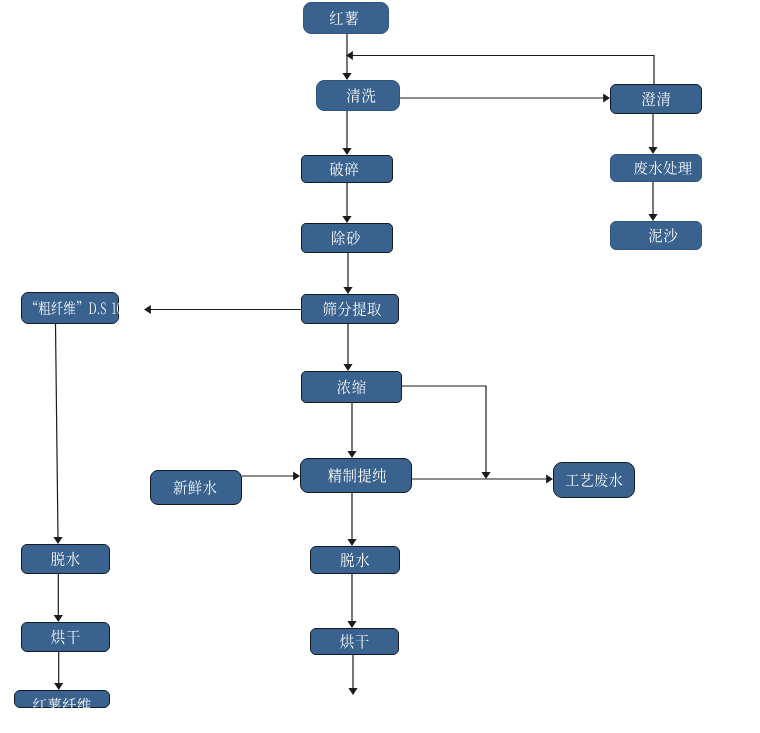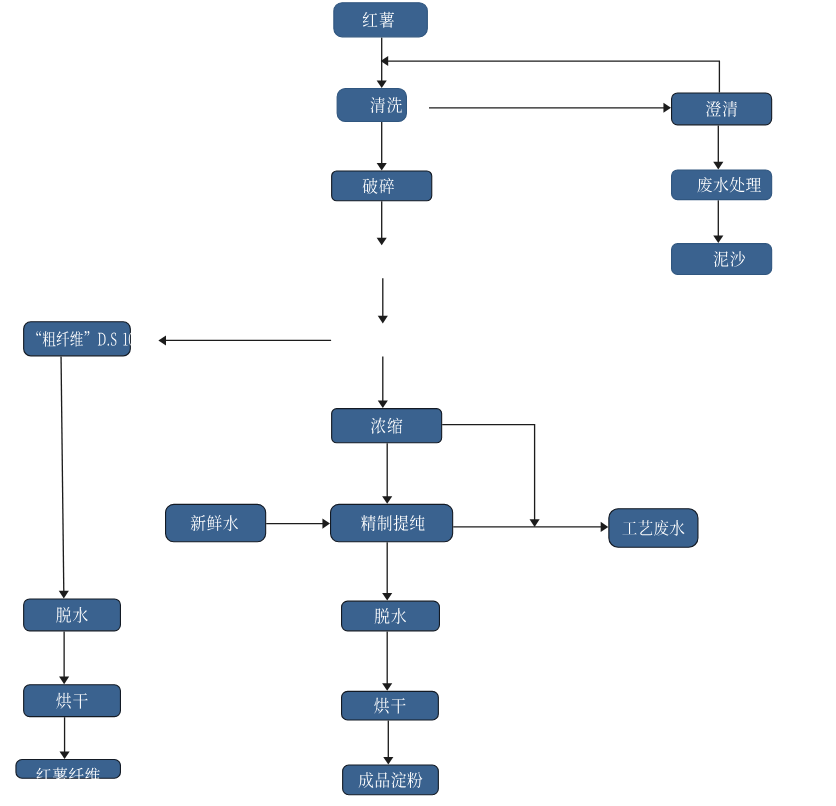--- a/index.html
+++ b/index.html
@@ -154,21 +154,21 @@
 
 <div class="node b-navy" style="left:303px;top:2px;width:86px;height:32px;border-radius:8px">
   <svg class="glyphs" width="86" height="32" viewBox="0 0 86 32" aria-hidden="true" style="left:-1.2px;top:-1.2px">
     <g transform="translate(26.2 22.1) scale(1 1.1)" fill="#FFFFFF">
           <use href="#g0" x="0"></use>
           <use href="#g1" x="15.2"></use>
         </g>
   </svg>
   <span class="txt">红薯</span>
 </div>
-<div class="node b-navy" style="left:306px;top:80px;width:64px;height:31px;border-radius:8px">
+<div class="node b-navy" style="left:316px;top:80px;width:84px;height:31px;border-radius:8px">
   <svg class="glyphs" width="84" height="31" viewBox="0 0 84 31" aria-hidden="true" style="left:-1.2px;top:-1.2px">
     <g transform="translate(30.2 21.5) scale(1 1.1)" fill="#FFFFFF">
           <use href="#g2" x="0"></use>
           <use href="#g3" x="15.2"></use>
         </g>
   </svg>
   <span class="txt">清洗</span>
 </div>
 <div class="node b-black" style="left:610px;top:84px;width:92px;height:30px;border-radius:6px">
   <svg class="glyphs" width="92" height="30" viewBox="0 0 92 30" aria-hidden="true" style="left:-1.5px;top:-1.5px">
@@ -192,28 +192,48 @@
   <svg class="glyphs" width="92" height="28" viewBox="0 0 92 28" aria-hidden="true" style="left:-1.2px;top:-1.2px">
     <g transform="translate(23.4 19.7) scale(1 1.05)" fill="#FFFFFF">
           <use href="#g7" x="0"></use>
           <use href="#g8" x="14.8"></use>
           <use href="#g9" x="29.6"></use>
           <use href="#g10" x="44.4"></use>
         </g>
   </svg>
   <span class="txt">废水处理</span>
 </div>
+<div class="node b-black" style="left:301px;top:223px;width:92px;height:30px;border-radius:5px">
+  <svg class="glyphs" width="92" height="30" viewBox="0 0 92 30" aria-hidden="true" style="left:-1.5px;top:-1.5px">
+    <g transform="translate(29.9 21.0) scale(1 1.1)" fill="#FFFFFF">
+          <use href="#g11" x="0"></use>
+          <use href="#g12" x="15.2"></use>
+        </g>
+  </svg>
+  <span class="txt">除砂</span>
+</div>
 <div class="node b-navy" style="left:610px;top:221px;width:92px;height:29px;border-radius:6px">
   <svg class="glyphs" width="92" height="29" viewBox="0 0 92 29" aria-hidden="true" style="left:-1.2px;top:-1.2px">
     <g transform="translate(38.2 20.5) scale(1 1.1)" fill="#FFFFFF">
           <use href="#g13" x="0"></use>
           <use href="#g14" x="15.2"></use>
         </g>
   </svg>
   <span class="txt">泥沙</span>
+</div>
+<div class="node b-black" style="left:301px;top:294px;width:98px;height:30px;border-radius:5px">
+  <svg class="glyphs" width="98" height="30" viewBox="0 0 98 30" aria-hidden="true" style="left:-1.5px;top:-1.5px">
+    <g transform="translate(21.5 21.0) scale(1 1.1)" fill="#FFFFFF">
+          <use href="#g15" x="0"></use>
+          <use href="#g16" x="14.8"></use>
+          <use href="#g17" x="29.6"></use>
+          <use href="#g18" x="44.4"></use>
+        </g>
+  </svg>
+  <span class="txt">筛分提取</span>
 </div>
 <div class="node b-black" style="left:21px;top:292px;width:98px;height:32px;border-radius:7px">
   <svg class="glyphs" width="123" height="32" viewBox="0 0 123 32" aria-hidden="true" style="left:-1.5px;top:-1.5px">
     <g transform="translate(4.9 22.0) scale(1 1.24)" fill="#FFFFFF">
           <use href="#g19" x="0"></use>
           <use href="#g20" x="12.5"></use>
           <use href="#g21" x="25"></use>
           <use href="#g22" x="37.5"></use>
           <use href="#g23" x="50"></use>
           <use href="#g24" x="62.5"></use>
@@ -228,21 +248,21 @@
 </div>
 <div class="node b-black" style="left:301px;top:371px;width:101px;height:32px;border-radius:5px">
   <svg class="glyphs" width="101" height="32" viewBox="0 0 101 32" aria-hidden="true" style="left:-1.5px;top:-1.5px">
     <g transform="translate(35.6 22.0) scale(1 1.1)" fill="#FFFFFF">
           <use href="#g30" x="0"></use>
           <use href="#g31" x="15.2"></use>
         </g>
   </svg>
   <span class="txt">浓缩</span>
 </div>
-<div class="node b-black" style="left:150px;top:458px;width:92px;height:35px;border-radius:8px">
+<div class="node b-black" style="left:150px;top:470px;width:92px;height:35px;border-radius:8px">
   <svg class="glyphs" width="92" height="35" viewBox="0 0 92 35" aria-hidden="true" style="left:-1.5px;top:-1.5px">
     <g transform="translate(22.9 23.5) scale(1 1.1)" fill="#FFFFFF">
           <use href="#g32" x="0"></use>
           <use href="#g33" x="14.8"></use>
           <use href="#g8" x="29.6"></use>
         </g>
   </svg>
   <span class="txt">新鲜水</span>
 </div>
 <div class="node b-black" style="left:300px;top:458px;width:112px;height:35px;border-radius:8px">
@@ -307,24 +327,13 @@
   <svg class="glyphs" width="96" height="30" viewBox="0 0 96 30" aria-hidden="true" style="left:-1.5px;top:-1.5px">
     <g transform="translate(18.5 21.1) scale(1 1.1)" fill="#FFFFFF">
           <use href="#g0" x="0"></use>
           <use href="#g1" x="14.8"></use>
           <use href="#g44" x="29.6"></use>
           <use href="#g45" x="44.4"></use>
         </g>
   </svg>
   <span class="txt">红薯纤维</span>
 </div>
-<div class="node b-black" style="left:311px;top:695px;width:88px;height:28px;border-radius:6px">
-  <svg class="glyphs" width="88" height="28" viewBox="0 0 88 28" aria-hidden="true" style="left:-1.5px;top:-1.5px">
-    <g transform="translate(14.5 20.1) scale(1 1.1)" fill="#FFFFFF">
-          <use href="#g46" x="0"></use>
-          <use href="#g47" x="14.8"></use>
-          <use href="#g48" x="29.6"></use>
-          <use href="#g49" x="44.4"></use>
-        </g>
-  </svg>
-  <span class="txt">成品淀粉</span>
-</div>
 </div>
 
 </body></html>

